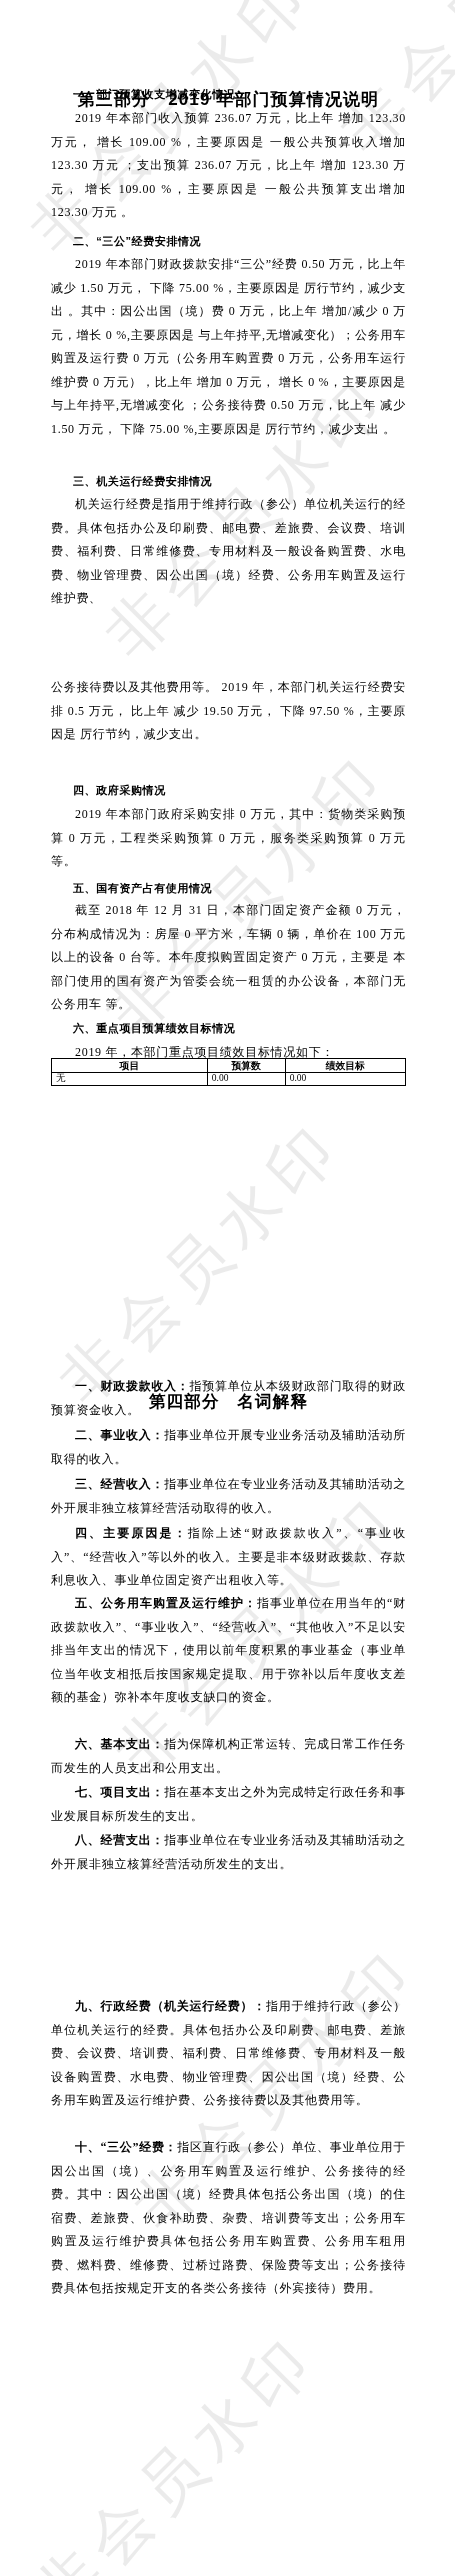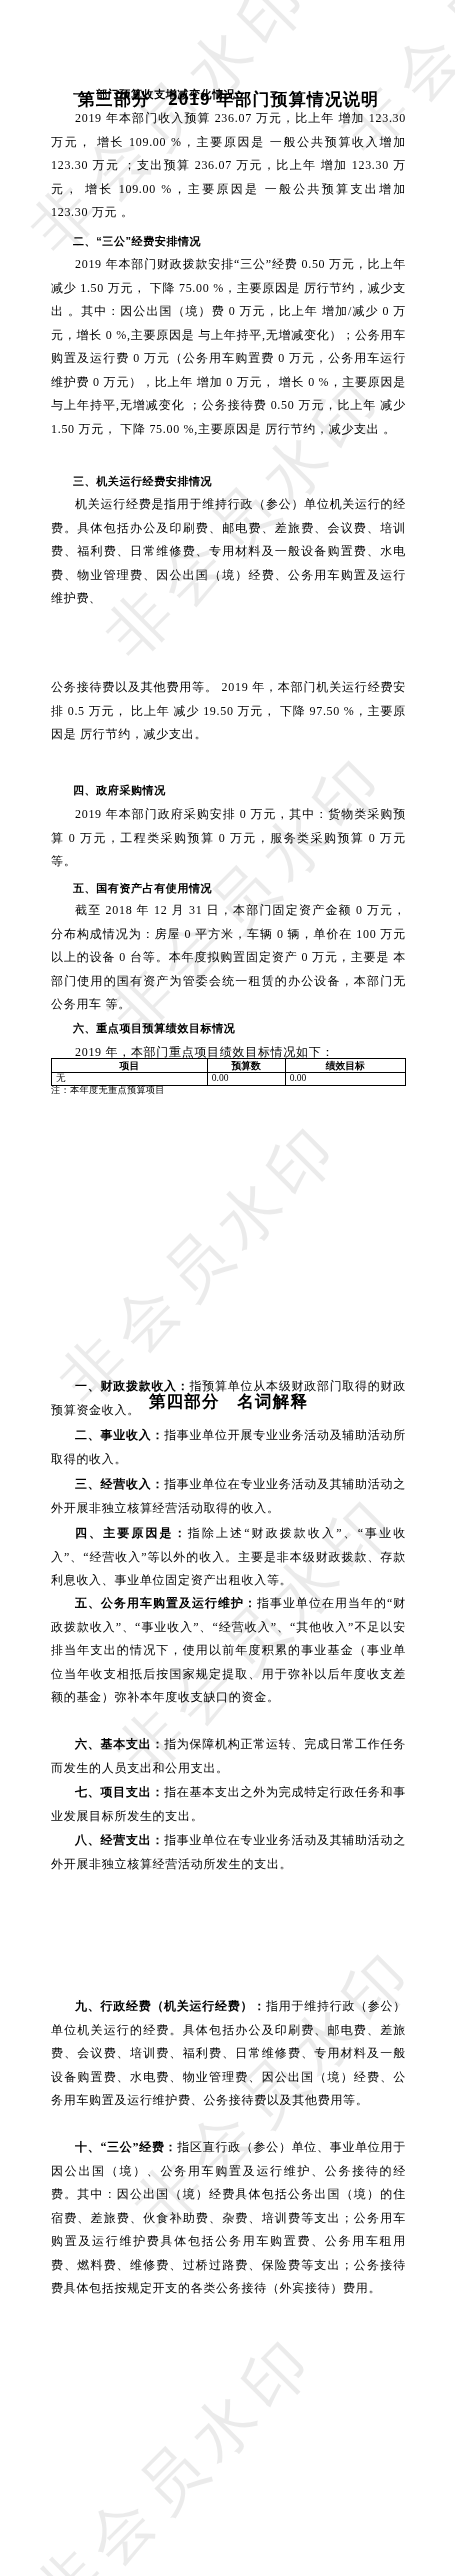--- a/index.html
+++ b/index.html
@@ -126,21 +126,20 @@
     </thead>
     <tbody>
       <tr>
         <td>无</td>
         <td>0.00</td>
         <td>0.00</td>
       </tr>
     </tbody>
   </table>
 
-  <p class="txt note" style="top:1084px;">注：本年度无重点预算项目</p>
 
   <h1 class="txt part-title small" style="top:1350px;">第四部分　名词解释</h1>
 
   <p class="txt para term" style="top:1375px;"><b>一、财政拨款收入：</b><span>指预算单位从本级财政部门取得的财政预算资金收入。</span></p>
   <p class="txt para term" style="top:1424px;"><b>二、事业收入：</b><span>指事业单位开展专业业务活动及辅助活动所取得的收入。</span></p>
   <p class="txt para term" style="top:1473px;"><b>三、经营收入：</b><span>指事业单位在专业业务活动及其辅助活动之外开展非独立核算经营活动取得的收入。</span></p>
   <p class="txt para term" style="top:1522px;"><b>四、主要原因是：</b><span>指除上述“财政拨款收入”、“事业收入”、“经营收入”等以外的收入。主要是非本级财政拨款、存款利息收入、事业单位固定资产出租收入等。</span></p>
   <p class="txt para term" style="top:1592px;"><b>五、公务用车购置及运行维护：</b><span>指事业单位在用当年的“财政拨款收入”、“事业收入”、“经营收入”、“其他收入”不足以安排当年支出的情况下，使用以前年度积累的事业基金（事业单位当年收支相抵后按国家规定提取、用于弥补以后年度收支差额的基金）弥补本年度收支缺口的资金。</span></p>
   <p class="txt para term" style="top:1733px;"><b>六、基本支出：</b><span>指为保障机构正常运转、完成日常工作任务而发生的人员支出和公用支出。</span></p>
   <p class="txt para term" style="top:1781px;"><b>七、项目支出：</b><span>指在基本支出之外为完成特定行政任务和事业发展目标所发生的支出。</span></p>

